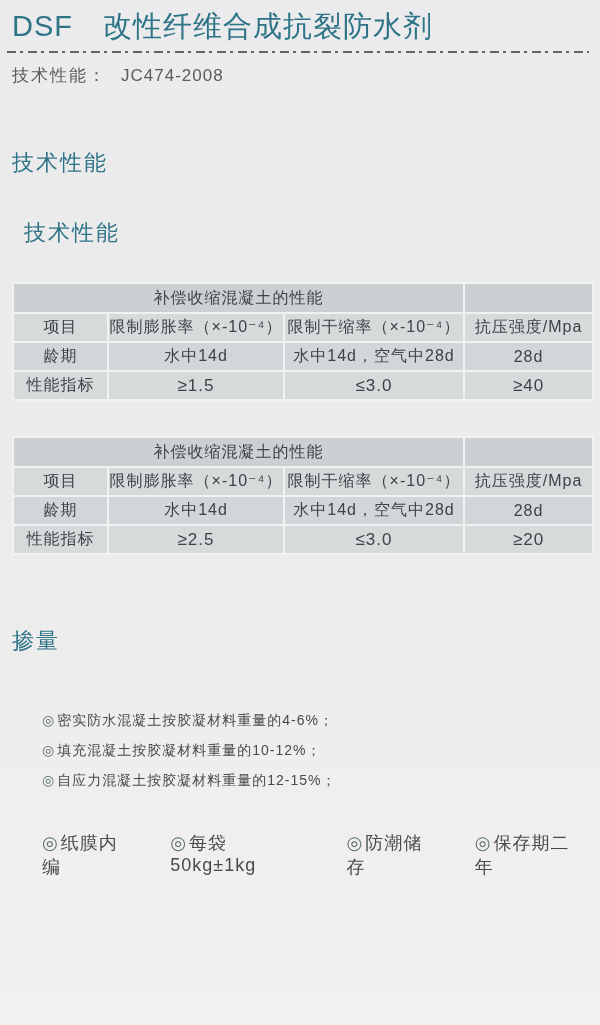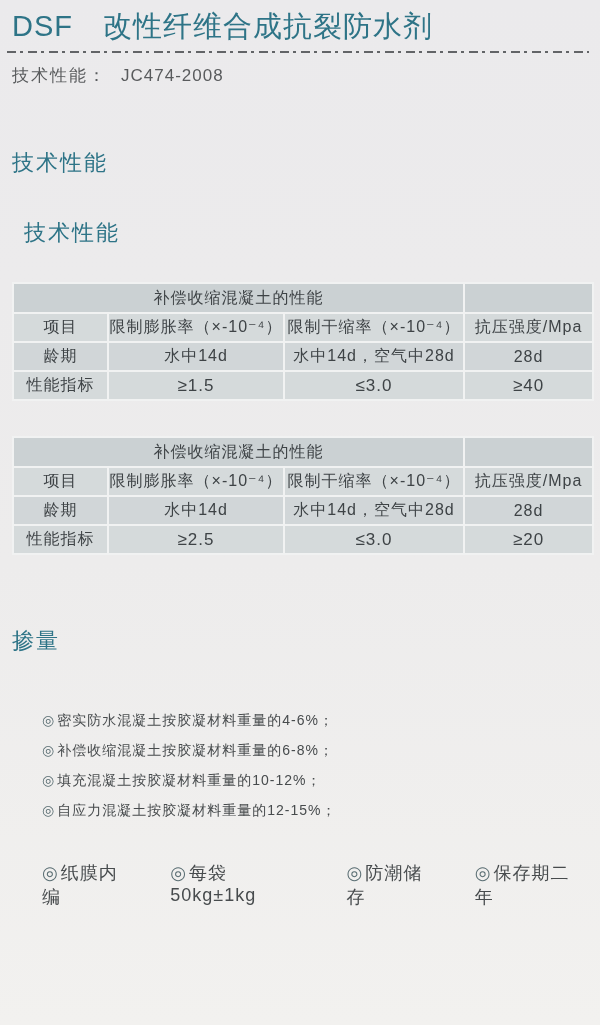--- a/index.html
+++ b/index.html
@@ -187,21 +187,20 @@
         <td class="vals">≥2.5</td>
         <td class="vals">≤3.0</td>
         <td class="vals">≥20</td>
       </tr>
     </tbody>
       </table>
 
     <div class="section-heading h-dosage">掺量</div>
     <ul class="dosage-list">
       <li><span class="bullet-icon">◎</span><span>密实防水混凝土按胶凝材料重量的4-6%；</span></li>
-      <li><span class="bullet-icon">◎</span><span>补偿收缩混凝土按胶凝材料重量的6-8%；</span></li>
       <li><span class="bullet-icon">◎</span><span>填充混凝土按胶凝材料重量的10-12%；</span></li>
       <li><span class="bullet-icon">◎</span><span>自应力混凝土按胶凝材料重量的12-15%；</span></li>
     </ul>
 
     <div class="packaging-row">
       <span class="pack-item"><span class="bullet-icon">◎</span><span>纸膜内编</span></span>
       <span class="pack-item"><span class="bullet-icon">◎</span><span>每袋50kg±1kg</span></span>
       <span class="pack-item"><span class="bullet-icon">◎</span><span>防潮储存</span></span>
       <span class="pack-item"><span class="bullet-icon">◎</span><span>保存期二年</span></span>
     </div>

